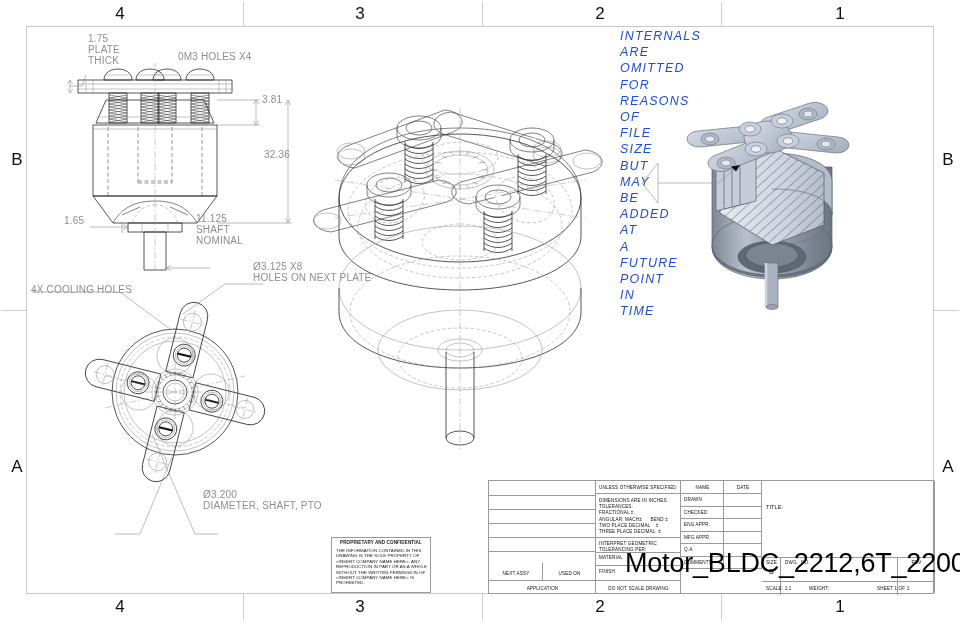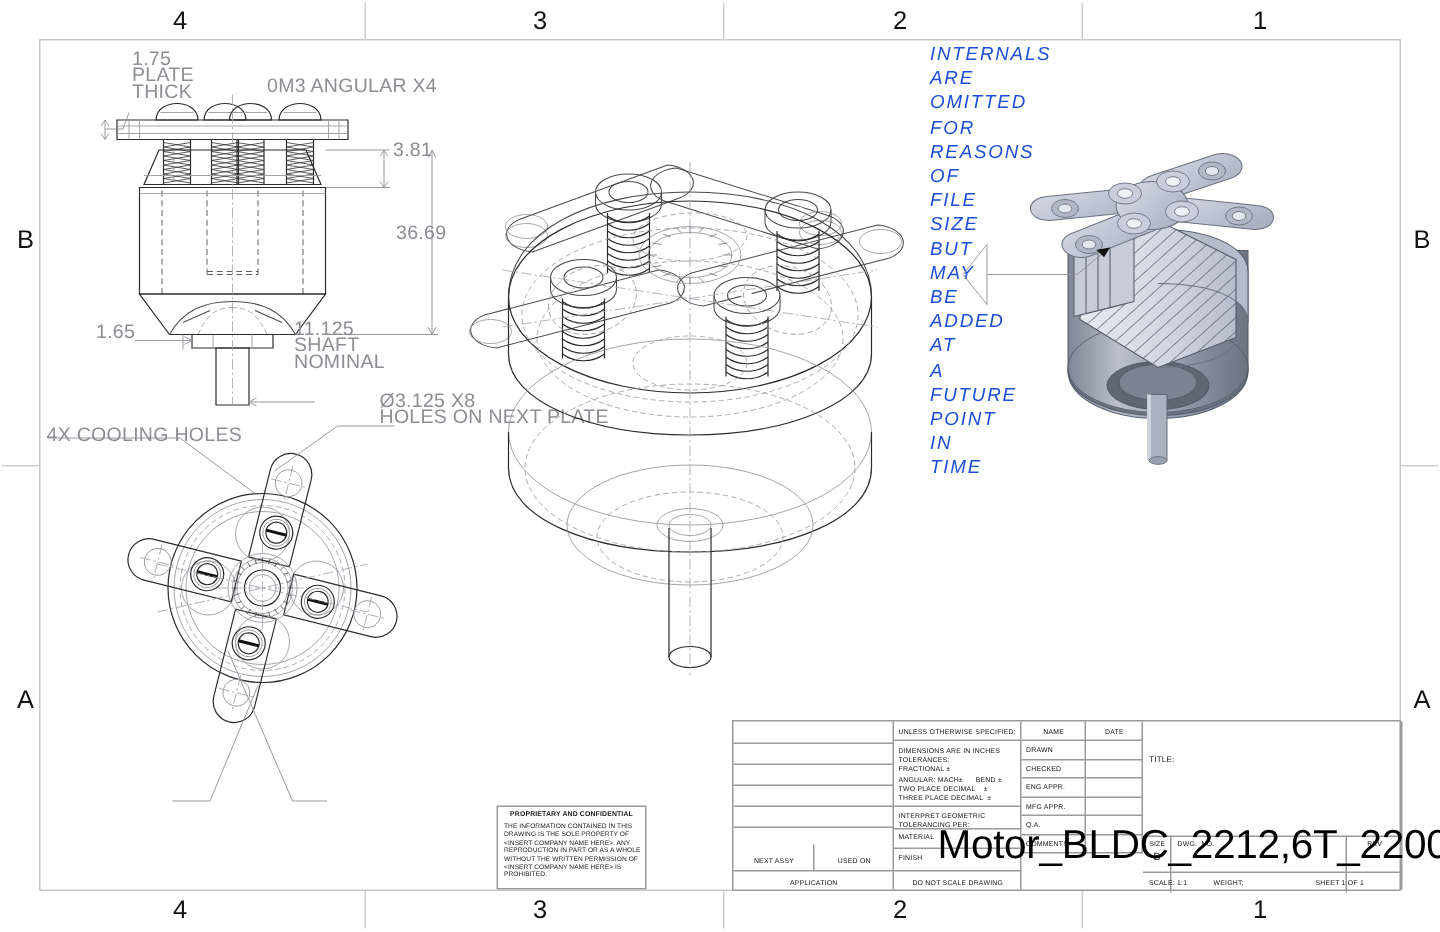--- a/index.html
+++ b/index.html
@@ -12,21 +12,21 @@
   .zone-letter{position:absolute;font-size:17px;color:#111;text-align:center;width:20px;}
 
   .tickv{position:absolute;width:1px;background:#cfcfcf;}
   .tickh{position:absolute;height:1px;background:#cfcfcf;}
 
   
   .frame{position:absolute;left:26px;top:26px;width:908px;height:568px;
          border:1px solid #c8c8c8;box-sizing:border-box;}
 
   
-  .anno{position:absolute;color:#8d8d93;font-size:13px;line-height:11px;
+  .anno{position:absolute;color:#8d8d93;font-size:10px;line-height:11px;
         letter-spacing:.2px;white-space:pre;}
 
   
   .note{position:absolute;color:#1d4ed8;font-size:12.5px;line-height:16.2px;
         font-style:italic;letter-spacing:1.2px;white-space:pre;}
 
   
   .tb{position:absolute;left:488px;top:480px;width:446px;height:114px;
       border:1px solid #9a9a9a;box-sizing:border-box;background:#fff;}
   .cell{position:absolute;box-sizing:border-box;border:0 solid #9a9a9a;}.br{border-right-width:1px;}
@@ -171,23 +171,23 @@
     <path class="dim" d="M68 168 L68 178 M62 168 L62 178"></path>
 
     <path class="dim" d="M106 213 L150 213"></path>
     <path class="dim" d="M106 213 l 5 -2.6 M106 213 l 5 2.6"></path>
   </svg>
   </div>
 
   <div class="anno" style="left:88px;top:33px;">1.75
 PLATE
 THICK</div>
-  <div class="anno" style="left:178px;top:51px;">0M3 ANGULAR X4</div>
+  <div class="anno" style="left:178px;top:51px;">0M3 HOLES X4</div>
   <div class="anno" style="left:262px;top:94px;">3.81</div>
-  <div class="anno" style="left:264px;top:149px;">36.69</div>
+  <div class="anno" style="left:264px;top:149px;">32.36</div>
   <div class="anno" style="left:64px;top:215px;">1.65</div>
   <div class="anno" style="left:196px;top:213px;">11.125
 SHAFT
 NOMINAL</div>
 
   <div class="view" style="left:75px;top:297px;">
   <svg width="200" height="200" viewBox="0 0 200 200">
     <g transform="translate(100,95)">
 
       <circle class="ln" cx="0" cy="0" r="63"></circle>
@@ -272,20 +272,22 @@
       <path d="M12 20 L100 20 L150 57"></path>
       <path d="M243 12 L205 12 L163 42"></path>
       <path d="M95 262 L120 262 L152 185"></path>
       <path d="M198 262 L175 262 L132 162"></path>
     </g>
   </svg>
 
   <div class="anno" style="left:31px;top:284px;">4X COOLING HOLES</div>
   <div class="anno" style="left:253px;top:261px;">Ø3.125 X8
 HOLES ON NEXT PLATE</div>
+  <div class="anno" style="left:203px;top:489px;">Ø3.200
+DIAMETER, SHAFT, PTO</div>
 
   <div class="view" style="left:295px;top:50px;">
   <svg width="330" height="410" viewBox="0 0 330 410">
 
     <g class="ln2">
 
       <path d="M156 62 L258 94 A20 12 0 0 1 250 116 L148 84 A20 12 0 0 1 156 62 Z"></path>
 
       <path d="M150 60 L52 96 A20 12 0 0 0 60 118 L158 82 A20 12 0 0 0 150 60 Z"></path>
 

